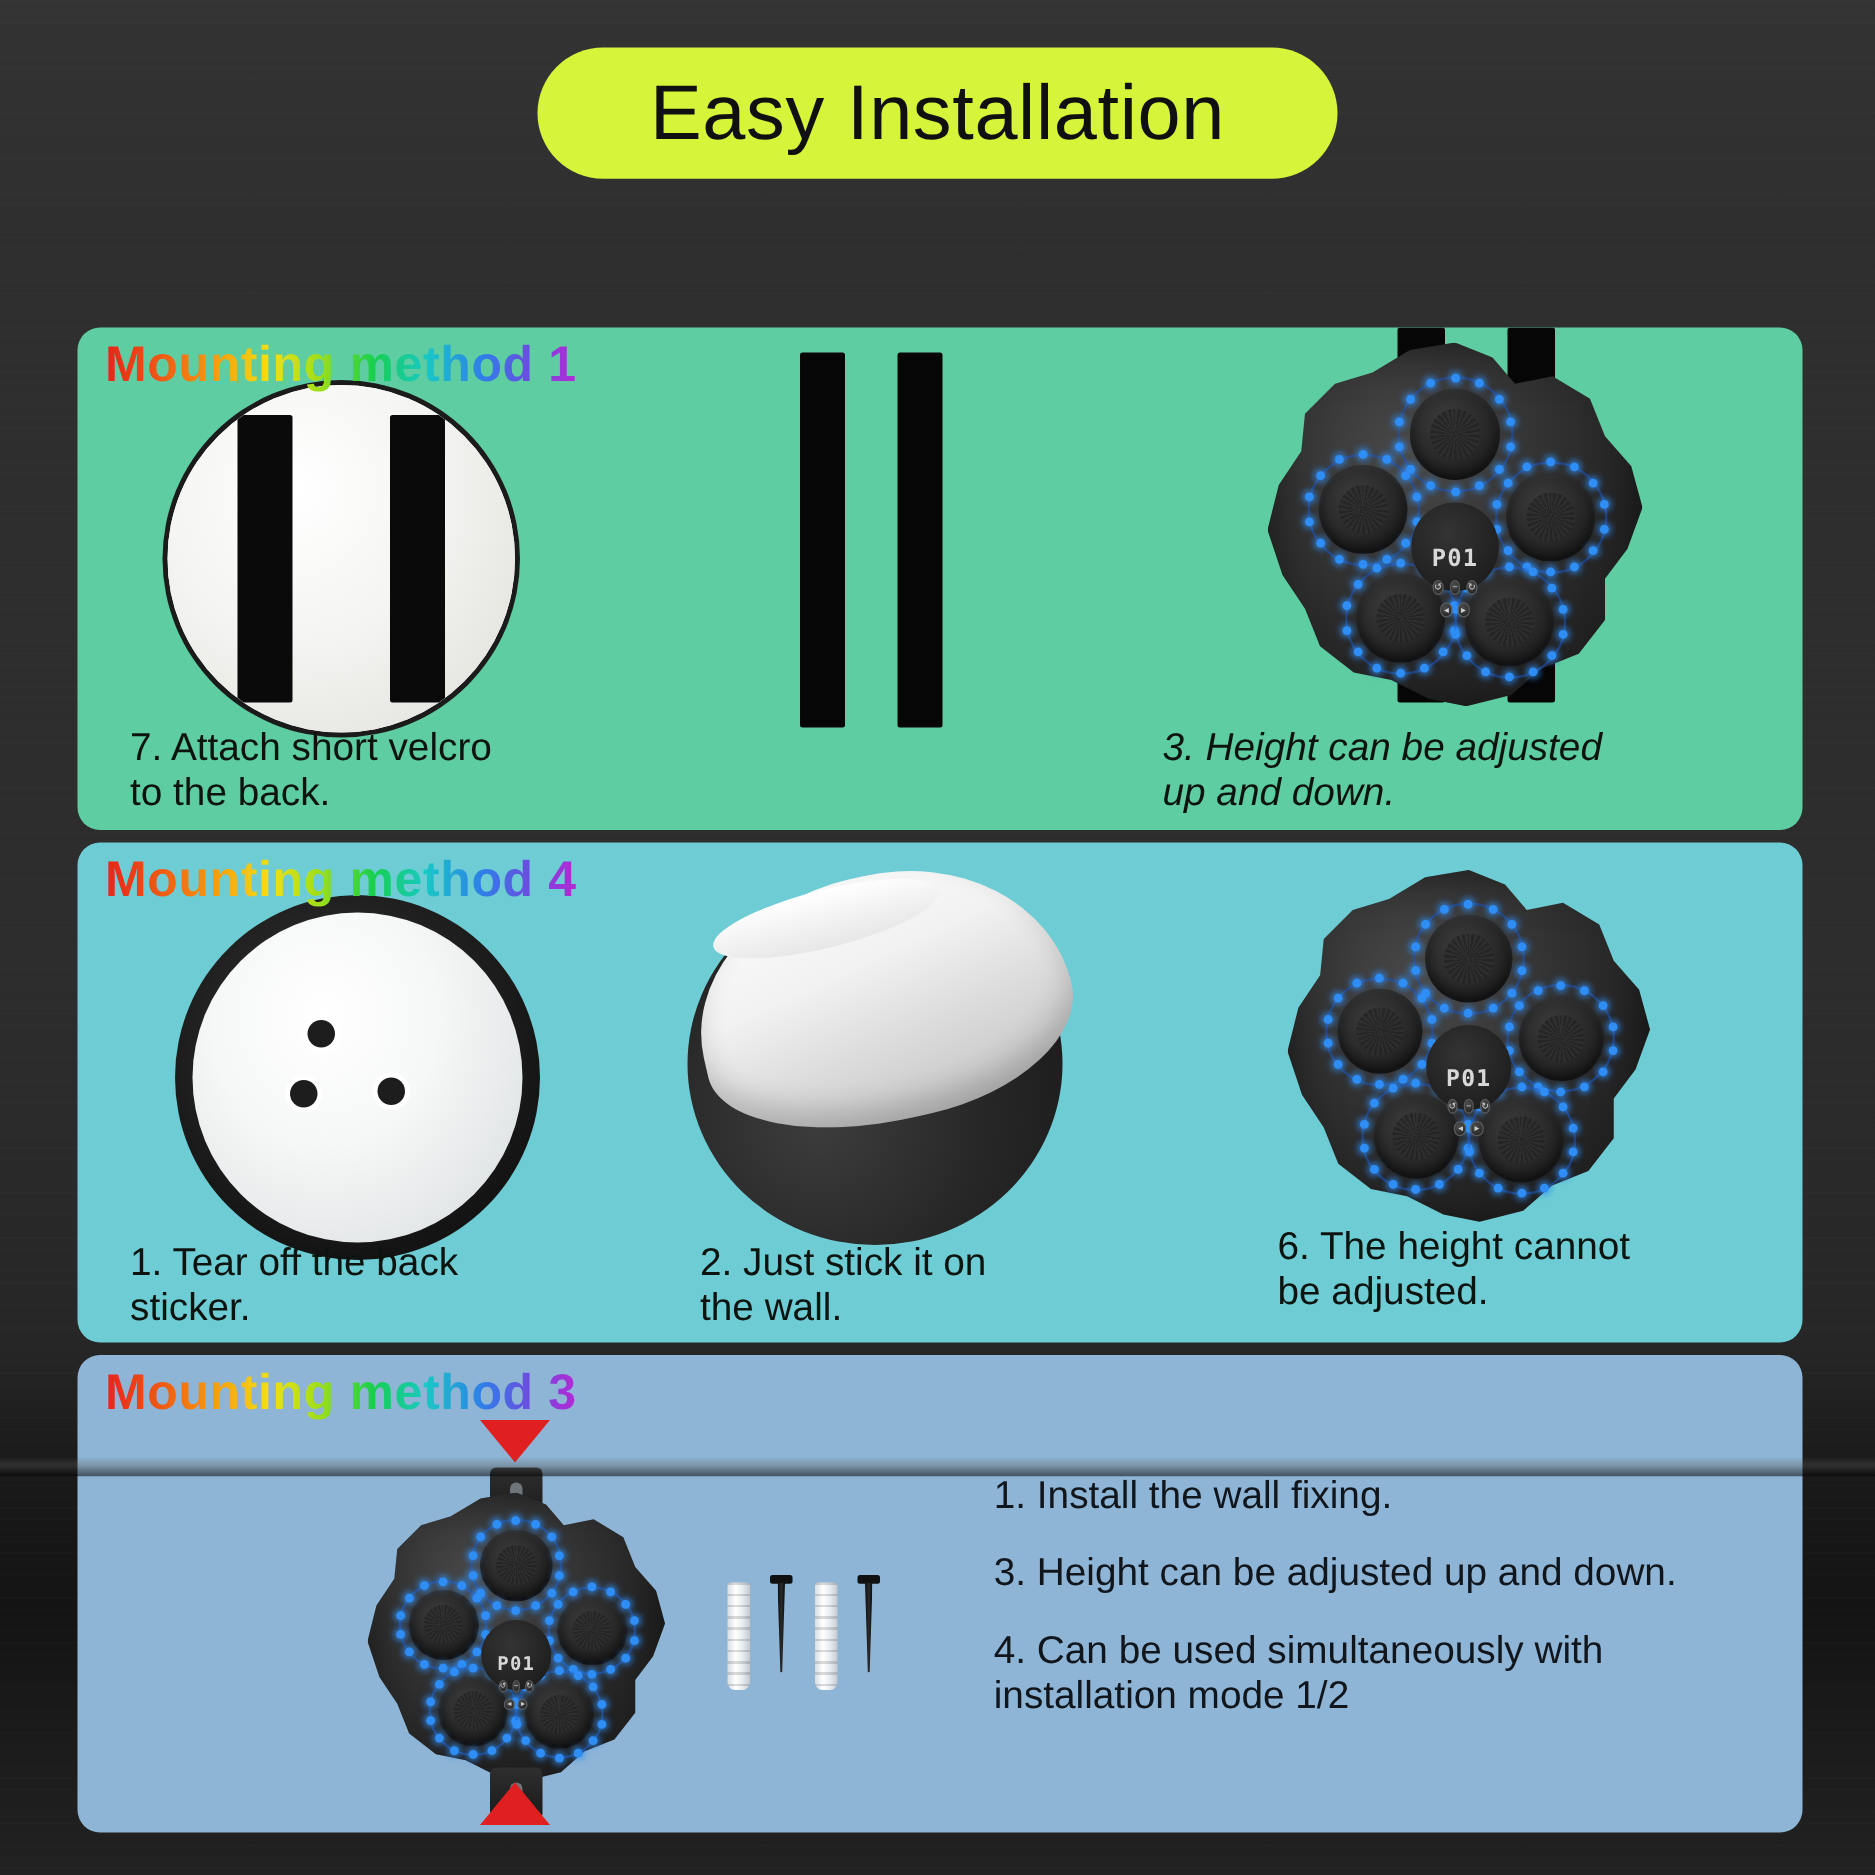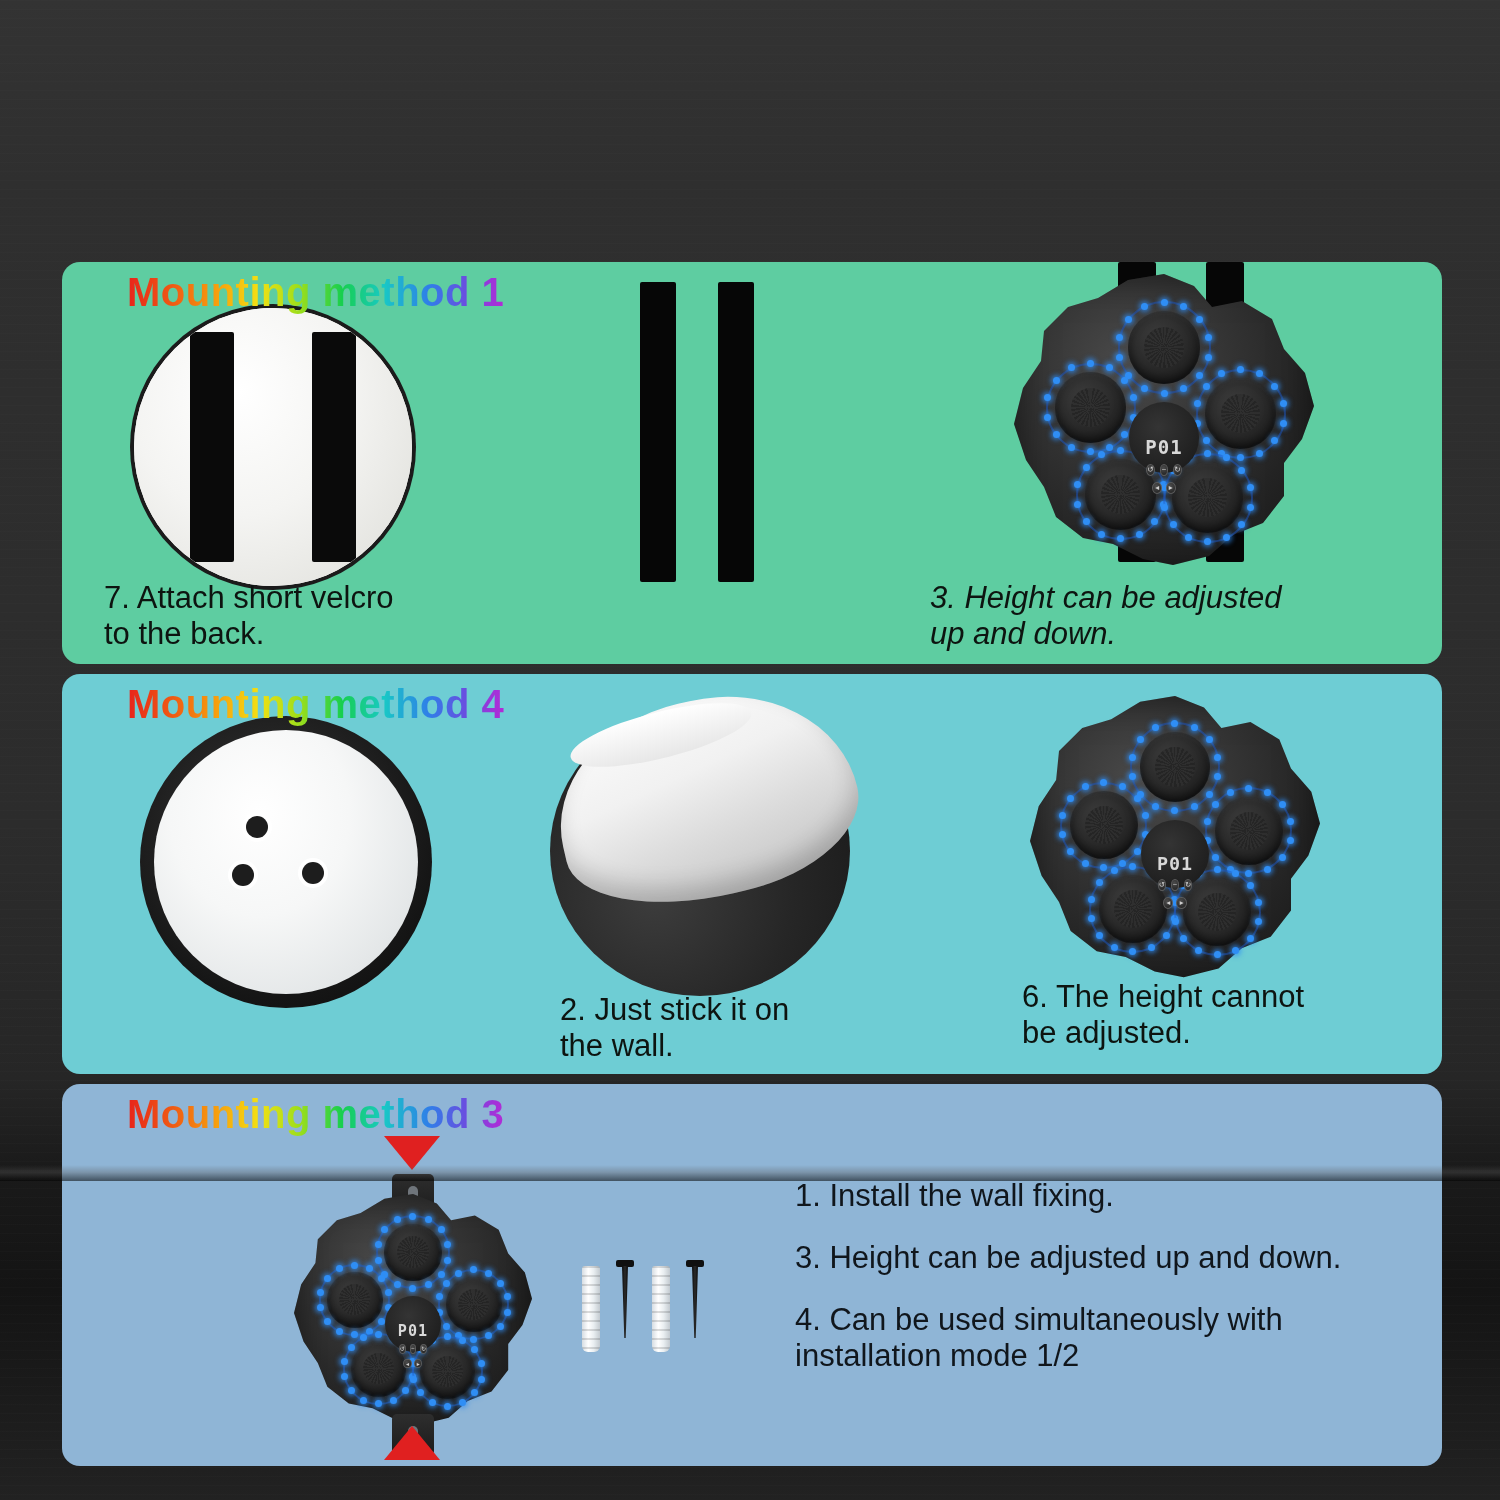--- a/index.html
+++ b/index.html
@@ -90,21 +90,20 @@
     white-space: nowrap;
     background-image: linear-gradient(90deg,
       #e8231b 0%, #ef5a14 12%, #f7a00d 24%, #f3e013 35%,
       #9ade1b 46%, #17cf4e 57%, #18c9c5 68%, #2f7fe8 80%,
       #6b4de0 90%, #b429d6 100%);
     -webkit-background-clip: text;
     background-clip: text;
     color: transparent;
     -webkit-text-fill-color: transparent;
     z-index: 4;
-    margin-left: 43px;
   }
 
   .caption {
     position: absolute;
     font-size: 31px;
     line-height: 1.17;
     color: #0d1410;
     font-weight: 500;
     white-space: pre-line;
   }
@@ -320,20 +319,23 @@
     font-weight: 500;
     margin-bottom: 26px;
     white-space: pre-line;
   }
 </style>
 </head>
 <body>
 
 <div id="page">
 
+  <div class="title-pill">
+    <span class="t">Easy Installation</span>
+  </div>
 
   <div class="panel" id="panel1">
     <div class="method-label">Mounting method 1</div>
 
     <div class="photo-circle" style="left:72px; top:46px; width:278px; height:278px;">
       <div class="disc-white"></div>
       <div class="velcro-strip" style="left:56px; top:24px; width:44px; height:230px;"></div>
       <div class="velcro-strip" style="left:178px; top:24px; width:44px; height:230px;"></div>
     </div>
 
@@ -571,20 +573,22 @@
             <div class="mini-btn" style="width: 11.5855px; height: 11.5855px; font-size: 7.4965px;">−</div>
             <div class="mini-btn" style="width: 11.5855px; height: 11.5855px; font-size: 7.4965px;">↻</div>
           </div>
           <div class="btn-row">
             <div class="mini-btn" style="width: 11.5855px; height: 11.5855px; font-size: 7.4965px;">◂</div>
             <div class="mini-btn" style="width: 11.5855px; height: 11.5855px; font-size: 7.4965px;">▸</div>
           </div>
         </div>
       </div>
 
+    <div class="caption" style="left:42px; top:318px; width:400px;">1. Tear off the back
+    sticker.</div>
     <div class="caption" style="left:498px; top:318px; width:400px;">2. Just stick it on
     the wall.</div>
     <div class="caption" style="left:960px; top:305px; width:420px;">6. The height cannot
     be adjusted.</div>
   </div>
 
   <div class="panel" id="panel3">
     <div class="method-label">Mounting method 3</div>
 
     <div class="chev chev-down" style="left:322px; top:52px;"></div>

